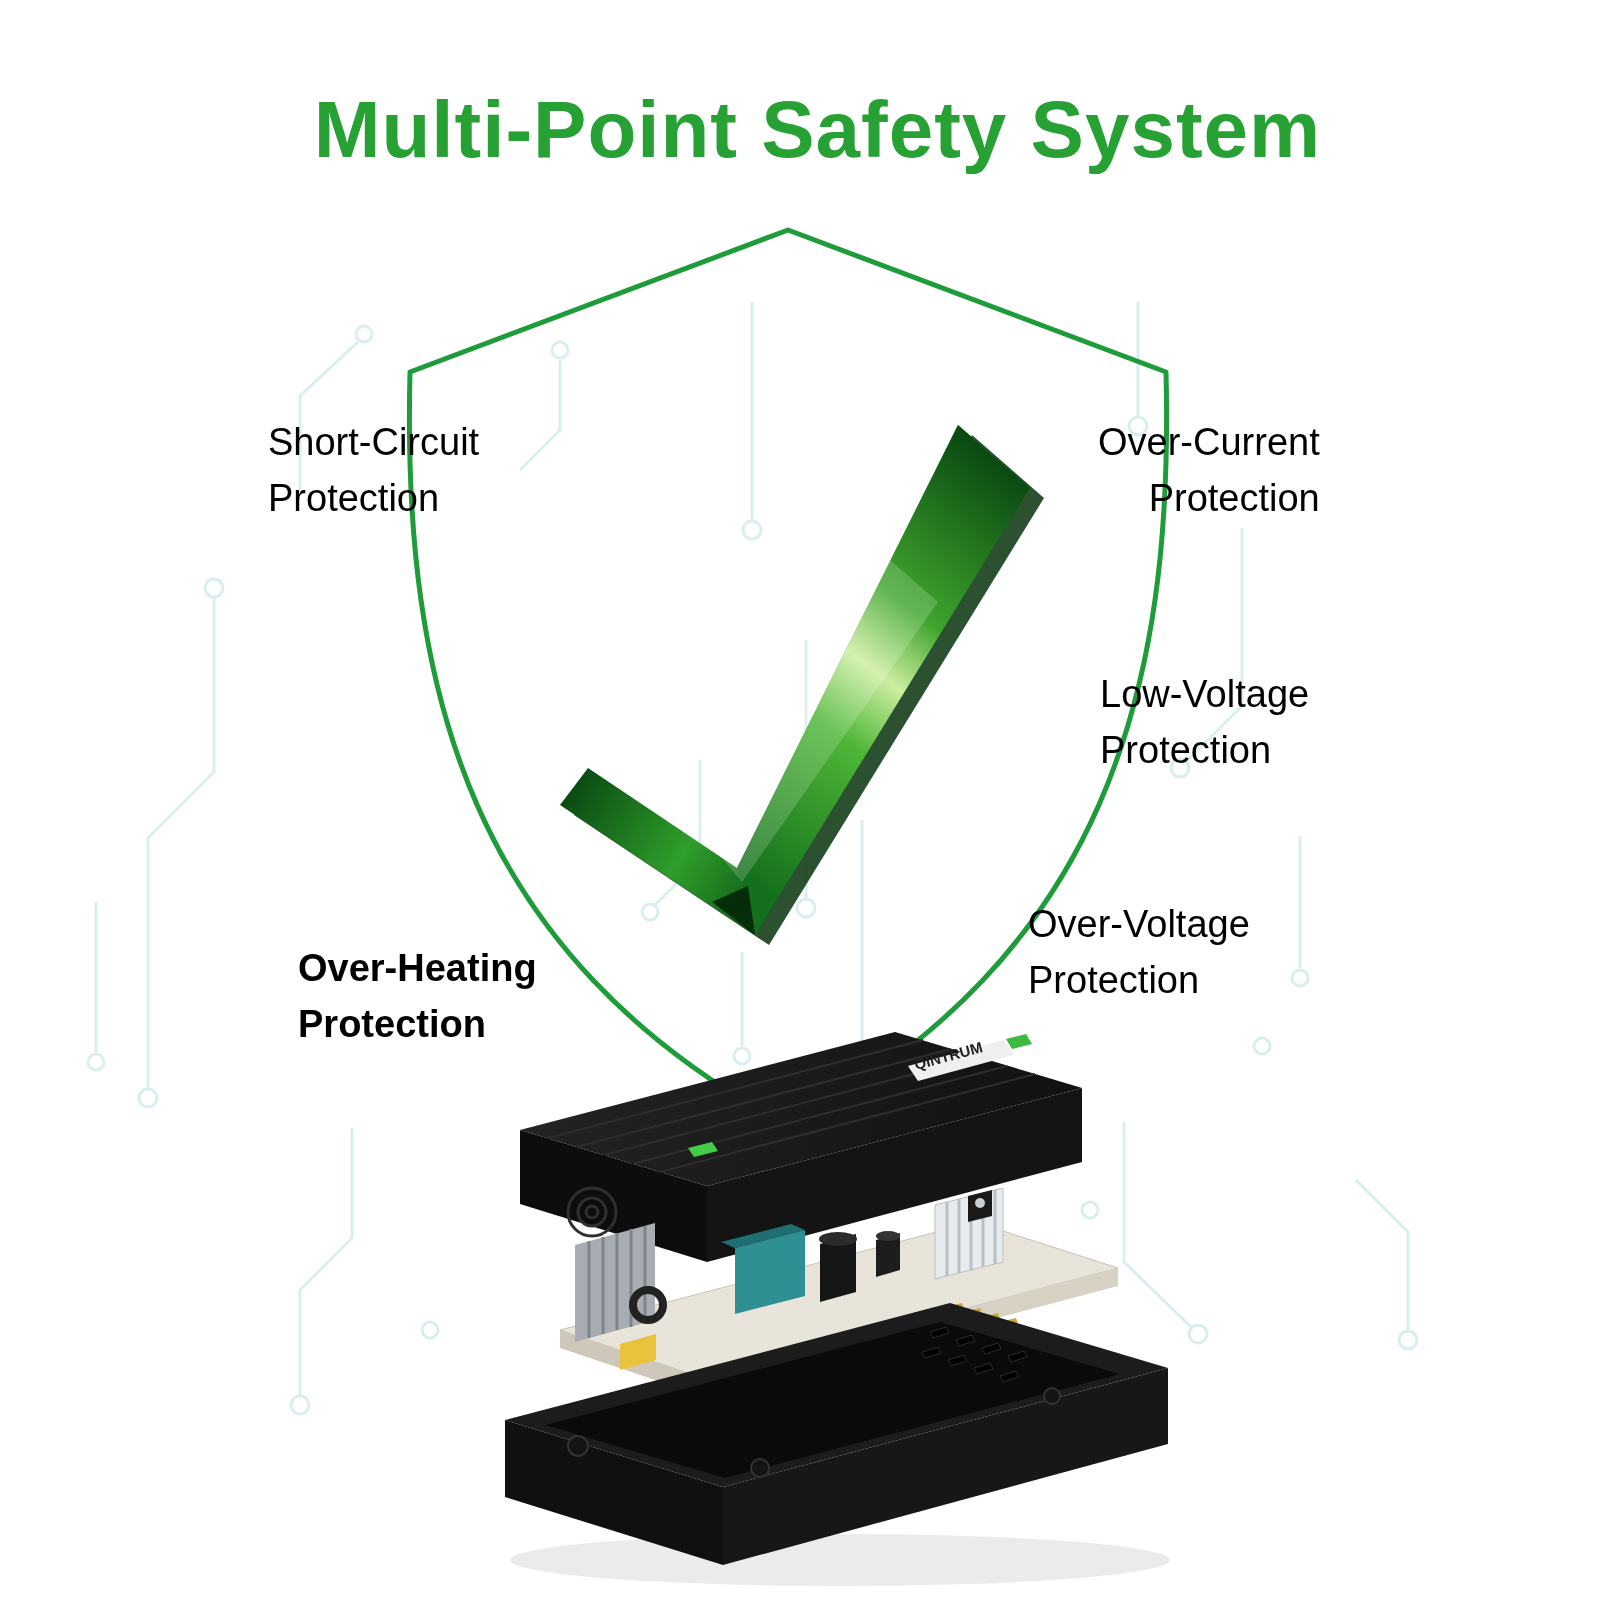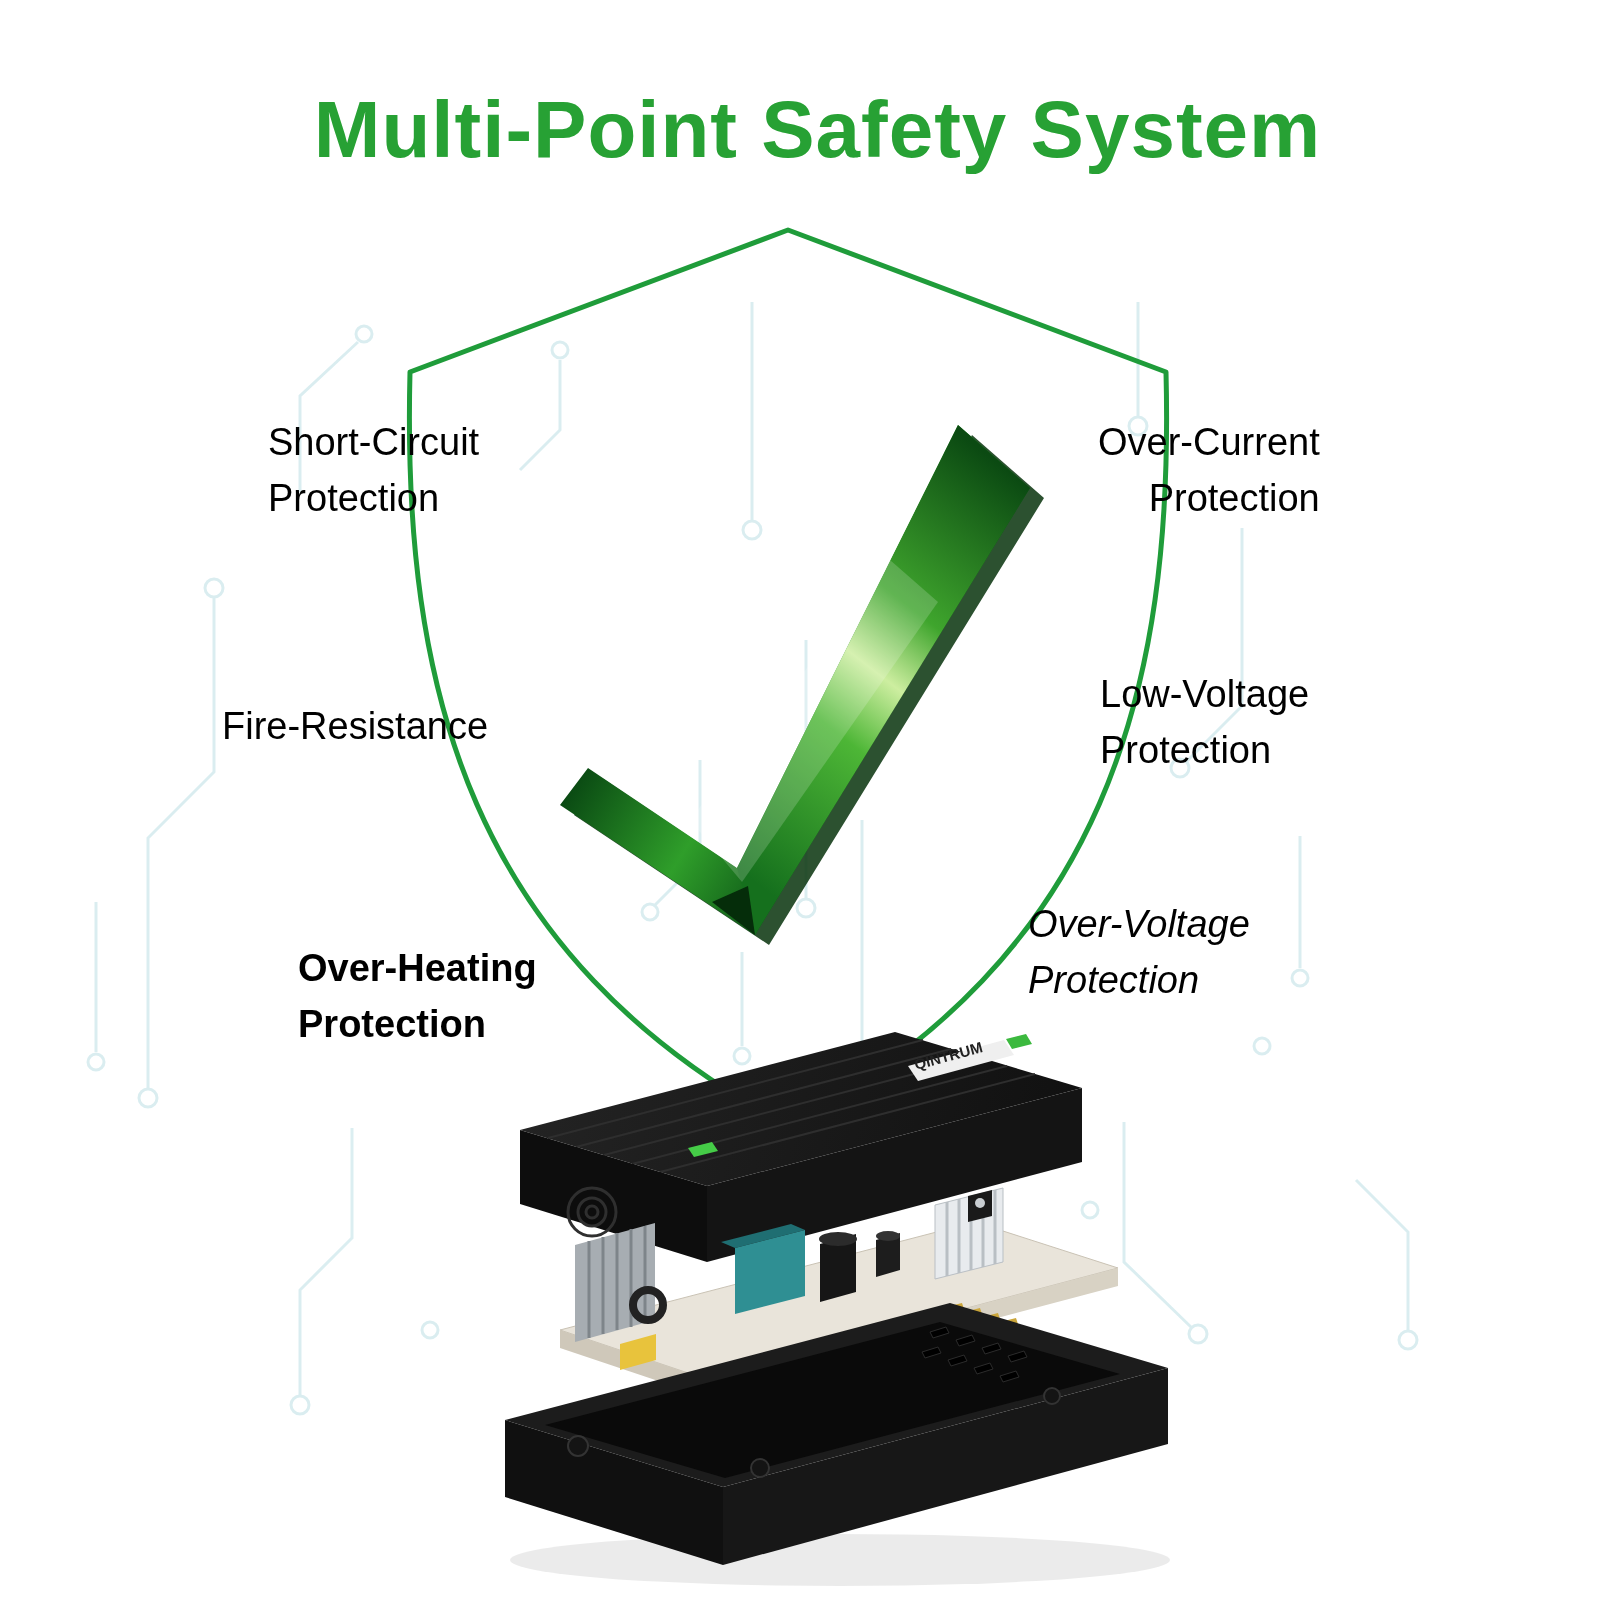--- a/index.html
+++ b/index.html
@@ -14,21 +14,21 @@
   }
   .label{
     position:absolute;color:#000000;font-size:38px;font-weight:500;
     line-height:1.48;white-space:pre-line;
   }
   .lbl-short-circuit{left:268px;top:414px;}
   .lbl-over-current{left:1098px;top:414px;text-align:right;}
   .lbl-fire-resistance{left:222px;top:698px;}
   .lbl-low-voltage{left:1100px;top:666px;}
   .lbl-over-heating{left:298px;top:940px;font-weight:bold;}
-  .lbl-over-voltage{left:1028px;top:896px;font-style:italic;}
+  .lbl-over-voltage{left:1028px;top:896px;}
 </style>
 </head>
 <body>
 
 <div class="canvas">
 
   <svg class="art" viewBox="0 0 1600 1600" aria-hidden="true">
     <defs>
       <linearGradient id="gradLongArm" gradientUnits="userSpaceOnUse" x1="737" y1="868" x2="1030" y2="488">
         <stop offset="0" stop-color="#15701d"></stop>
@@ -199,21 +199,20 @@
   </svg>
 
   <h1 class="page-title">Multi-Point Safety System</h1>
 
   <div class="label lbl-short-circuit">Short-Circuit
 Protection</div>
 
   <div class="label lbl-over-current">Over-Current
 Protection</div>
 
-  <div class="label lbl-fire-resistance">Fire-Resistance</div>
 
   <div class="label lbl-low-voltage">Low-Voltage
 Protection</div>
 
   <div class="label lbl-over-heating">Over-Heating
 Protection</div>
 
   <div class="label lbl-over-voltage">Over-Voltage
 Protection</div>
 

